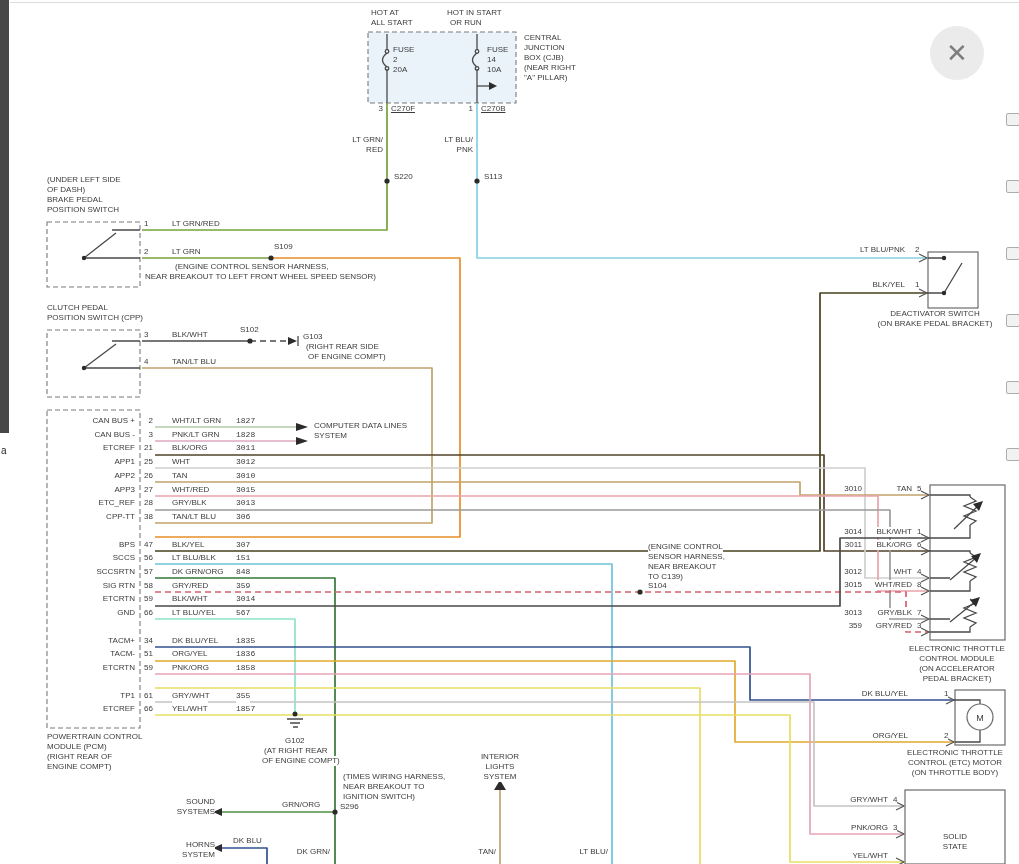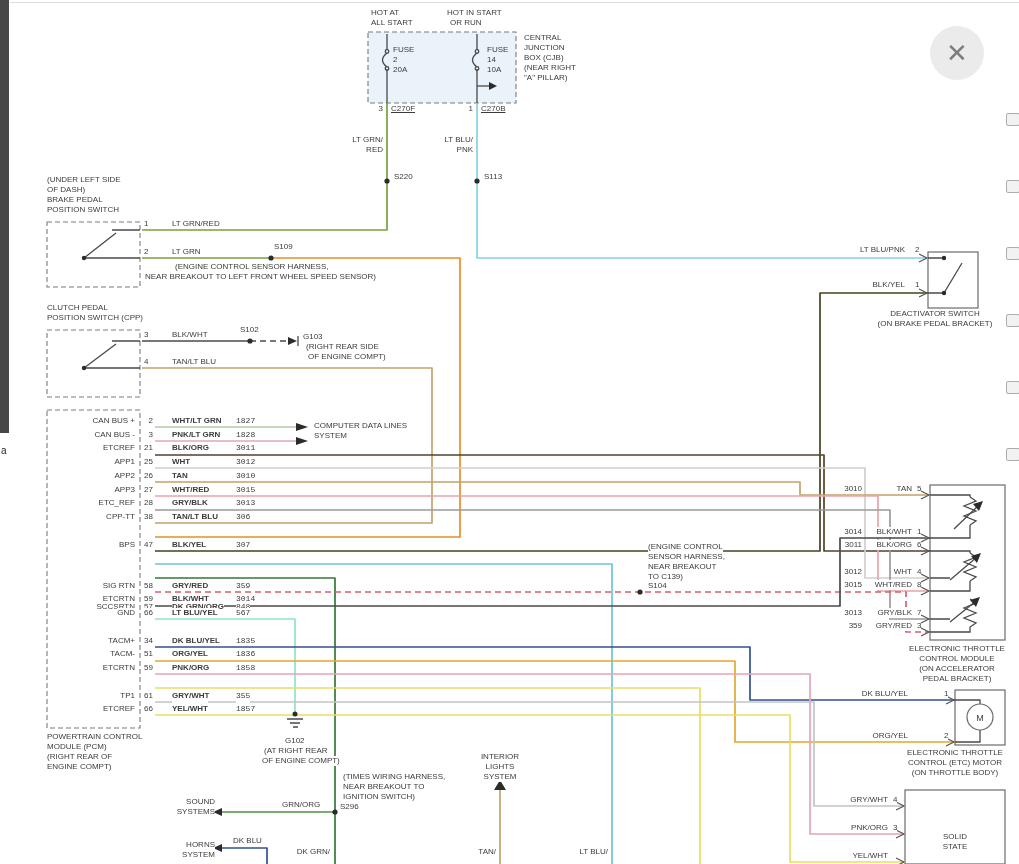--- a/index.html
+++ b/index.html
@@ -27,21 +27,21 @@
   .c-wht{stroke:#cfcfcf}.c-whtred{stroke:#e9a3ab}.c-gryblk{stroke:#9b9b9b}
   .c-ltblublk{stroke:#6fc4da}.c-dkgrn{stroke:#377737}.c-gryred{stroke:#d95f6e}
   .c-ltbluyel{stroke:#8fe3c9}.c-dkbluyel{stroke:#33508f}.c-orgyel{stroke:#e2a92e}
   .c-pnkorg{stroke:#e7a4b6}.c-yelwht{stroke:#e8df63}.c-grywht{stroke:#c4c4c4}
   .c-grnorg{stroke:#4c9140}.c-dkblu{stroke:#33508f}
   .mtext{font-family:"Liberation Sans",sans-serif;font-size:9px;fill:#3b3b3b;}
   
   .pcm-row{position:absolute;left:0;top:0;width:100%;height:11px;}
   .pcm-left{right:884px;}
   .pcm-pin{right:866px;}
-  .pcm-color{left:172px;font-weight:bold;}
+  .pcm-color{left:172px;}
   .pcm-circuit{left:236px;font-family:Liberation Mono, monospace;}
   .pcm-row.connector .pcm-color{left:142px;text-decoration:underline;}
   
   .close-btn{position:absolute;left:930px;top:26px;width:54px;height:54px;border:none;
              border-radius:50%;background:#ebebeb;color:#7d7d7d;font-size:26px;line-height:54px;
              text-align:center;padding:0;cursor:pointer;font-family:"Liberation Sans",sans-serif;}
   .marker{position:absolute;left:1006px;width:12px;height:11px;background:#f2f2f2;
           border:1px solid #adadad;border-radius:2px;}
   .side-letter{position:absolute;left:1px;top:445px;font-size:10px;color:#222;background:transparent;}
 </style>
@@ -271,21 +271,27 @@
       <span class="L pcm-pin">38</span>
       <span class="L pcm-color">TAN/LT BLU</span>
       <span class="L pcm-circuit">306</span>
     </div>
     <div class="pcm-row" style="top: 539.57px;">
       <span class="L pcm-left">BPS</span>
       <span class="L pcm-pin">47</span>
       <span class="L pcm-color">BLK/YEL</span>
       <span class="L pcm-circuit">307</span>
     </div>
-    <div class="pcm-row" style="top: 567.03px; margin-top: 35px;">
+    <div class="pcm-row" style="top: 553.3px;">
+      <span class="L pcm-left">SCCS</span>
+      <span class="L pcm-pin">56</span>
+      <span class="L pcm-color">LT BLU/BLK</span>
+      <span class="L pcm-circuit">151</span>
+    </div>
+    <div class="pcm-row" style="top: 567.03px;">
       <span class="L pcm-left">SCCSRTN</span>
       <span class="L pcm-pin">57</span>
       <span class="L pcm-color">DK GRN/ORG</span>
       <span class="L pcm-circuit">848</span>
     </div>
     <div class="pcm-row" style="top: 580.76px;">
       <span class="L pcm-left">SIG RTN</span>
       <span class="L pcm-pin">58</span>
       <span class="L pcm-color">GRY/RED</span>
       <span class="L pcm-circuit">359</span>

